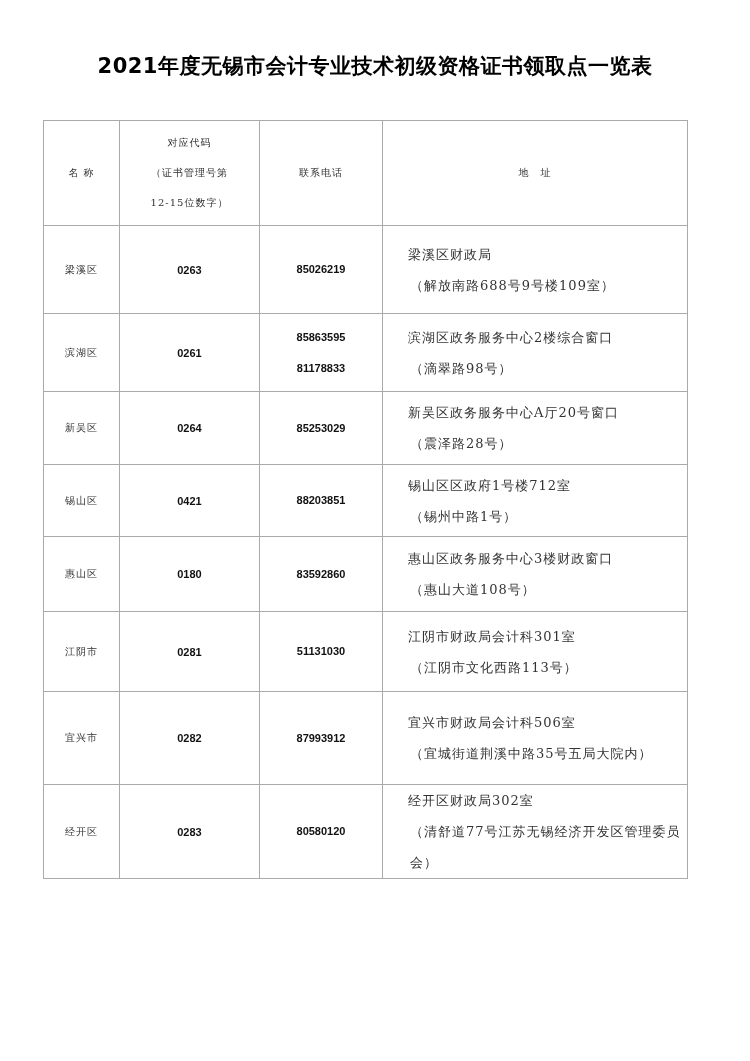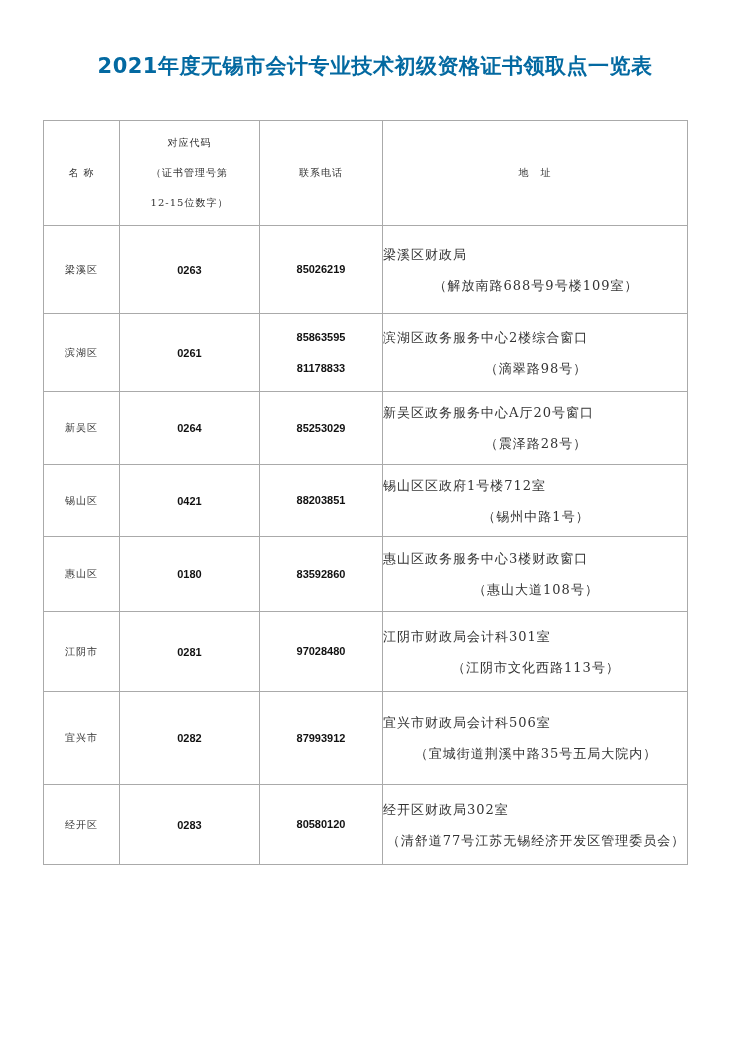--- a/index.html
+++ b/index.html
@@ -1,25 +1,25 @@
 <!DOCTYPE html>
 <html><head>
 <meta charset="utf-8">
 <style>
   html, body { margin: 0; padding: 0; background: #ffffff; }
   body { width: 750px; height: 1061px; position: relative; overflow: hidden; font-family: "DejaVu Serif", serif; color: #222; }
-  .title { position: absolute; top: 52px; left: 0; width: 750px; text-align: center; font-family: "DejaVu Sans", sans-serif; font-weight: bold; font-size: 21px; letter-spacing: 0.5px; color: #0369a1; }
+  .title { position: absolute; top: 52px; left: 0; width: 750px; text-align: center; font-family: "DejaVu Sans", sans-serif; font-weight: bold; font-size: 21px; letter-spacing: 0.5px; color: #000000; }
   table { position: absolute; top: 120px; left: 43px; border-collapse: collapse; width: 644px; table-layout: fixed; }
   td { border: 1px solid #aaa; text-align: center; vertical-align: middle; font-size: 10px; color: #333; padding: 0; }
   .col1 { width: 76px; } .col2 { width: 140px; } .col3 { width: 123px; } .col4 { width: 305px; }
   .hdr { height: 104px; line-height: 30px; letter-spacing: 1px; }
   .code, .phone { font-family: "Liberation Sans", sans-serif; font-weight: bold; font-size: 11px; color: #111; }
   .phone span { display: block; line-height: 31px; text-align: center; }
-  .addr { text-align: left; font-size: 13px; line-height: 31px; letter-spacing: 1px; }
-  .addr .l2 { padding-left: 2px; text-align: center; }
+  .addr { text-align: left; font-size: 13px; line-height: 31px; letter-spacing: 1px; padding-left: 25px; }
+  .addr .l2 { padding-left: 2px; }
   .name { letter-spacing: 1px; }
 </style>
 </head>
 <body>
 
 <div class="title">2021年度无锡市会计专业技术初级资格证书领取点一览表</div>
 
 <table>
   <colgroup>
       <col class="col1">
@@ -91,21 +91,21 @@
         </td>
         <td class="addr">
           <div>惠山区政务服务中心3楼财政窗口</div>
           <div class="l2">（惠山大道108号）</div>
         </td>
       </tr>
       <tr style="height: 80px;">
         <td class="name">江阴市</td>
         <td class="code">0281</td>
         <td class="phone">
-          <span>97028480</span>
+          <span>51131030</span>
         </td>
         <td class="addr">
           <div>江阴市财政局会计科301室</div>
           <div class="l2">（江阴市文化西路113号）</div>
         </td>
       </tr>
       <tr style="height: 93px;">
         <td class="name">宜兴市</td>
         <td class="code">0282</td>
         <td class="phone">

